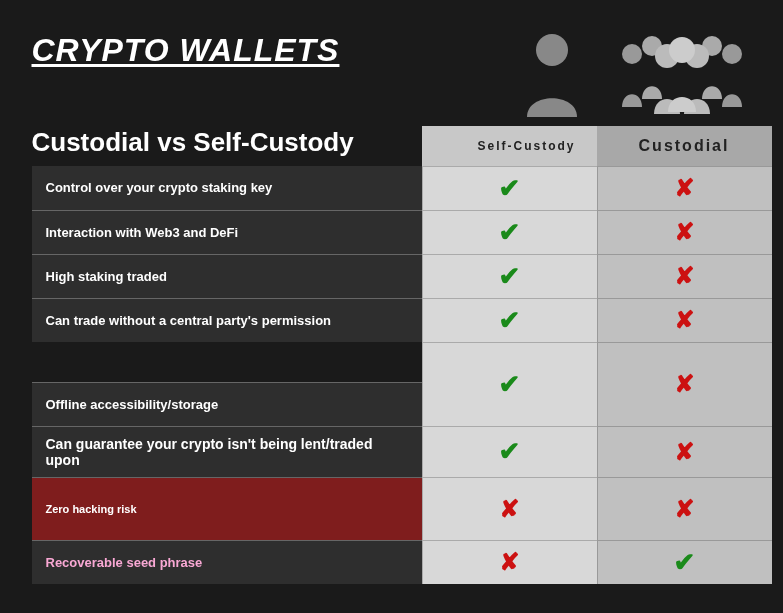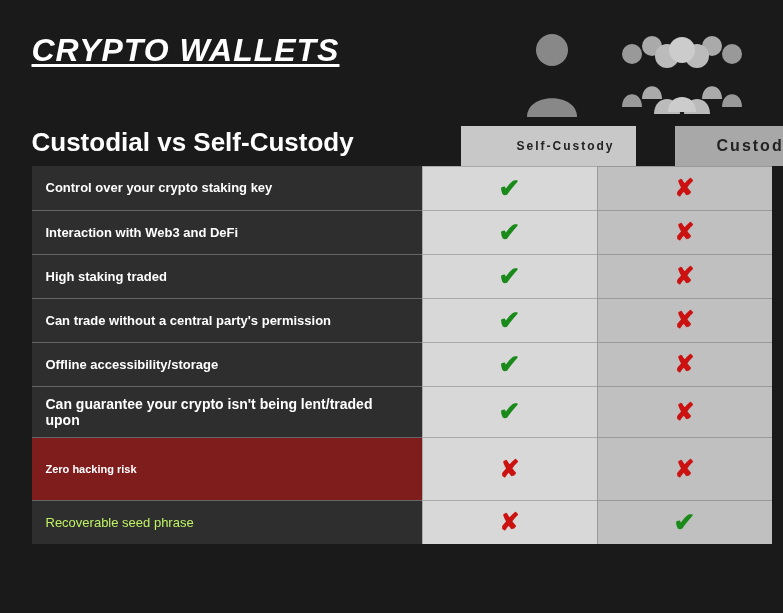--- a/index.html
+++ b/index.html
@@ -77,21 +77,21 @@
           <circle cx="75" cy="24" r="12" fill="#bbb"></circle>
           <path d="M62 82 C62 62 88 62 88 82" fill="#bbb"></path>
 
           <circle cx="60" cy="18" r="13" fill="#ccc"></circle>
           <path d="M46 80 C46 60 74 60 74 80" fill="#ccc"></path>
         </svg>
       </div>
     </div>
   </div>
 
-  <div style="display:flex; align-items:stretch; margin-top:4px;gap:39px;">
+  <div style="display:flex; align-items:stretch; margin-top:4px;">
     <div style="flex:0 0 390px; display:flex; align-items:flex-end; padding-bottom:0;">
       <div class="subtitle">Custodial vs Self-Custody</div>
     </div>
     <div style="flex:0 0 175px; background:#c8c8c8; display:flex; align-items:center; justify-content:center; height:40px;padding-left:35px;">
       <span style="font-size:12px;font-weight:700;letter-spacing:2px;color:#222;">Self-Custody</span>
     </div>
     <div style="flex:0 0 175px; background:#a8a8a8; display:flex; align-items:center; justify-content:center; height:40px;">
       <span style="font-size:16px;font-weight:700;letter-spacing:2px;color:#222;">Custodial</span>
     </div>
   </div>
@@ -127,21 +127,21 @@
       <div style="display: flex; width: 100%;">
         <div style="flex: 0 0 390px; background: rgb(46, 46, 46); color: rgb(255, 255, 255); font-weight: 700; font-size: 13px; padding: 9px 14px; border-top: 1px solid rgb(102, 102, 102); min-height: 44px; display: flex; align-items: center;">Can trade without a central party's permission</div>
         <div style="flex: 0 0 175px; background: rgb(216, 216, 216); display: flex; align-items: center; justify-content: center; border-top: 1px solid rgb(170, 170, 170); border-left: 1px solid rgb(170, 170, 170); min-height: 44px;">
           <span style="color: rgb(26, 138, 26); font-size: 26px; font-weight: 900;">✔</span>
         </div>
         <div style="flex: 0 0 175px; background: rgb(192, 192, 192); display: flex; align-items: center; justify-content: center; border-top: 1px solid rgb(153, 153, 153); border-left: 1px solid rgb(153, 153, 153); min-height: 44px;">
           <span style="color: rgb(204, 17, 17); font-size: 24px; font-weight: 900;">✘</span>
         </div>
       </div>
       <div style="display: flex; width: 100%;">
-        <div style="flex: 0 0 390px; background: rgb(46, 46, 46); color: rgb(255, 255, 255); font-weight: 700; font-size: 13px; padding: 9px 14px; border-top: 1px solid rgb(102, 102, 102); min-height: 44px; display: flex; align-items: center;">Offline accessibility/storage</div>
+        <div style="flex: 0 0 390px; background: rgb(46, 46, 46); color: rgb(255, 255, 255); font-weight: 700; font-size: 13px; padding: 9px 14px; border-top: 1px solid rgb(102, 102, 102); min-height: 44px; display: flex; align-items: center; margin-top: 40px;">Offline accessibility/storage</div>
         <div style="flex: 0 0 175px; background: rgb(216, 216, 216); display: flex; align-items: center; justify-content: center; border-top: 1px solid rgb(170, 170, 170); border-left: 1px solid rgb(170, 170, 170); min-height: 44px;">
           <span style="color: rgb(26, 138, 26); font-size: 26px; font-weight: 900;">✔</span>
         </div>
         <div style="flex: 0 0 175px; background: rgb(192, 192, 192); display: flex; align-items: center; justify-content: center; border-top: 1px solid rgb(153, 153, 153); border-left: 1px solid rgb(153, 153, 153); min-height: 44px;">
           <span style="color: rgb(204, 17, 17); font-size: 24px; font-weight: 900;">✘</span>
         </div>
       </div>
       <div style="display: flex; width: 100%;">
         <div style="flex: 0 0 390px; background: rgb(46, 46, 46); color: rgb(255, 255, 255); font-weight: 700; font-size: 14px; padding: 9px 14px; border-top: 1px solid rgb(102, 102, 102); min-height: 44px; display: flex; align-items: center;">Can guarantee your crypto isn't being lent/traded upon</div>
         <div style="flex: 0 0 175px; background: rgb(216, 216, 216); display: flex; align-items: center; justify-content: center; border-top: 1px solid rgb(170, 170, 170); border-left: 1px solid rgb(170, 170, 170); min-height: 44px;">
@@ -154,21 +154,21 @@
       <div style="display: flex; width: 100%;">
         <div style="flex: 0 0 390px; background: #7f1d1d; color: rgb(255, 255, 255); font-weight: 700; font-size: 11px; padding: 25px 14px; border-top: 1px solid rgb(102, 102, 102); min-height: 44px; display: flex; align-items: center;">Zero hacking risk</div>
         <div style="flex: 0 0 175px; background: rgb(216, 216, 216); display: flex; align-items: center; justify-content: center; border-top: 1px solid rgb(170, 170, 170); border-left: 1px solid rgb(170, 170, 170); min-height: 44px;">
           <span style="color: rgb(204, 17, 17); font-size: 24px; font-weight: 900;">✘</span>
         </div>
         <div style="flex: 0 0 175px; background: rgb(192, 192, 192); display: flex; align-items: center; justify-content: center; border-top: 1px solid rgb(153, 153, 153); border-left: 1px solid rgb(153, 153, 153); min-height: 44px;">
           <span style="color: rgb(204, 17, 17); font-size: 24px; font-weight: 900;">✘</span>
         </div>
       </div>
       <div style="display: flex; width: 100%;">
-        <div style="flex: 0 0 390px; background: rgb(46, 46, 46); color: #bef264; font-weight: 400; font-size: 13px; padding: 9px 14px; border-top: 1px solid rgb(102, 102, 102); min-height: 44px; display: flex; align-items: center;">Recoverable seed phrase</div>
+        <div style="flex: 0 0 390px; background: rgb(46, 46, 46); color: #f9a8d4; font-weight: 700; font-size: 13px; padding: 9px 14px; border-top: 1px solid rgb(102, 102, 102); min-height: 44px; display: flex; align-items: center;">Recoverable seed phrase</div>
         <div style="flex: 0 0 175px; background: rgb(216, 216, 216); display: flex; align-items: center; justify-content: center; border-top: 1px solid rgb(170, 170, 170); border-left: 1px solid rgb(170, 170, 170); min-height: 44px;">
           <span style="color: rgb(204, 17, 17); font-size: 24px; font-weight: 900;">✘</span>
         </div>
         <div style="flex: 0 0 175px; background: rgb(192, 192, 192); display: flex; align-items: center; justify-content: center; border-top: 1px solid rgb(153, 153, 153); border-left: 1px solid rgb(153, 153, 153); min-height: 44px;">
           <span style="color: rgb(26, 138, 26); font-size: 26px; font-weight: 900;">✔</span>
         </div>
       </div>
     </div>
 </div>
 

